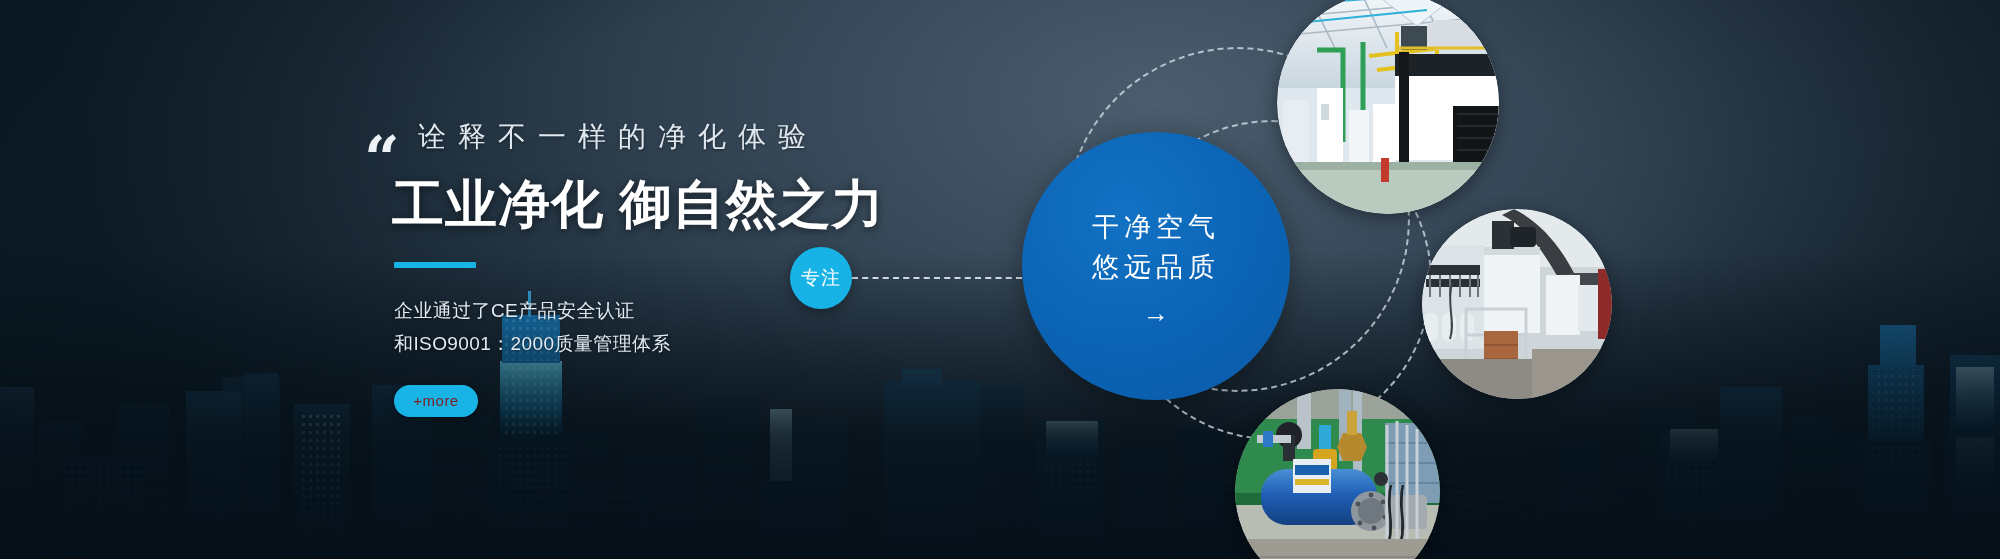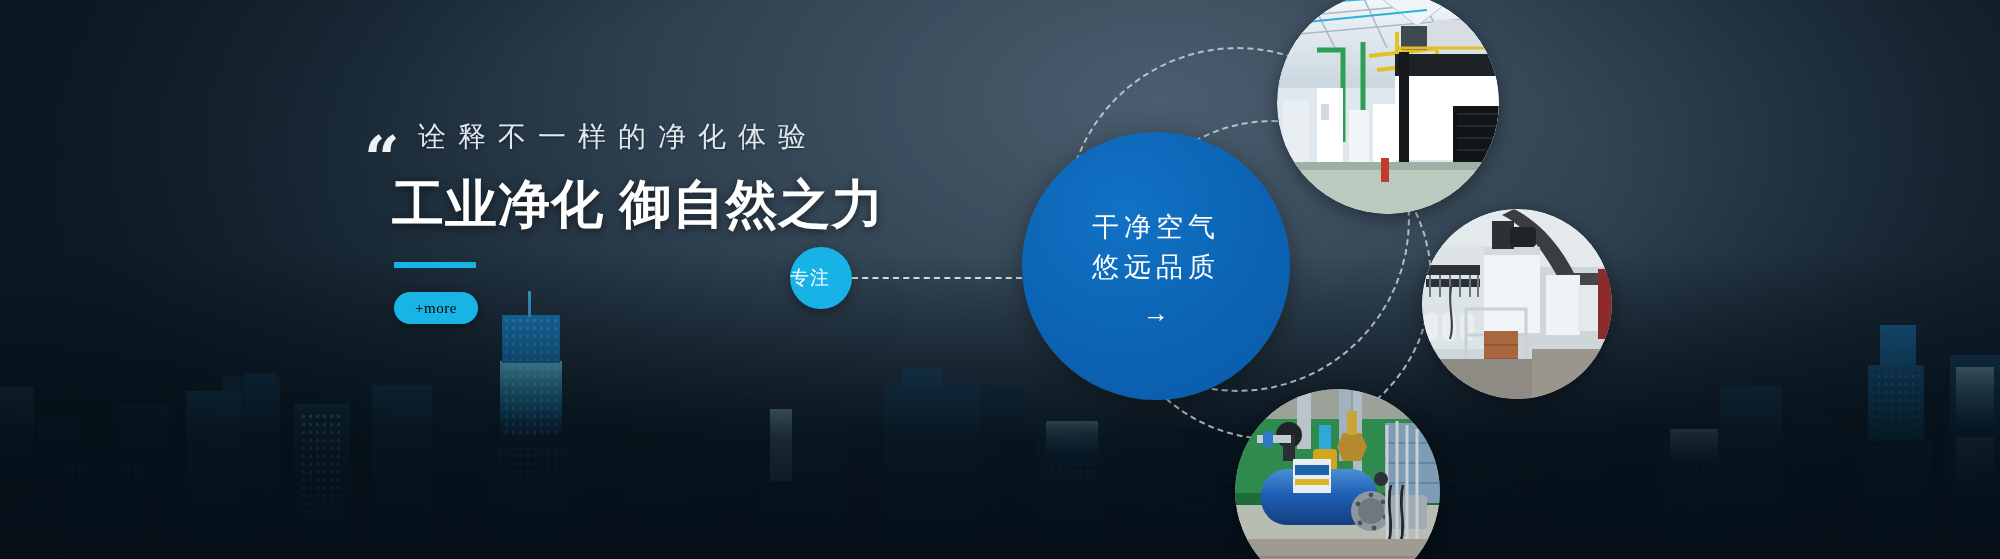--- a/index.html
+++ b/index.html
@@ -69,32 +69,32 @@
   .desc{
     margin-top:26px; margin-left:8px;
     font-size:19px; line-height:1.75; color:#e3eaf1; font-weight:400;
     letter-spacing:.4px; white-space:nowrap;
     text-shadow:0 1px 3px rgba(0,0,0,.5);
   }
   .more-btn{
     display:inline-flex; align-items:center; justify-content:center;
     margin-top:24px; margin-left:8px;
     width:84px; height:32px; border-radius:16px;
-    background:#19b4e6; color:#000000; font-size:15px; letter-spacing:.5px;
+    background:#19b4e6; color:#7f1d1d; font-size:15px; letter-spacing:.5px;
     border:none; cursor:pointer;
     box-shadow:0 2px 8px rgba(0,0,0,.35);
-    font-family:Liberation Serif, serif;
+    font-family:Liberation Sans, sans-serif;
   }
 
   
   .focus-circle{
     position:absolute; left:790px; top:247px;
     width:62px; height:62px; border-radius:50%;
     background:#18b3e6;
-    display:flex; align-items:center; justify-content:flex-start;
+    display:flex; align-items:center; justify-content:center;
     color:#ffffff; font-size:19px; letter-spacing:1px;
     box-shadow:0 3px 12px rgba(0,0,0,.35);
     cursor:pointer;
   }
   .connector{
     position:absolute; left:852px; top:277px;
     width:170px; height:0;
     border-top:2px dashed rgba(236,244,250,.85);
   }
 
@@ -514,16 +514,20 @@
           </g>
       </g>
     </svg>
   </div>
 
   <div class="copy">
     <span class="quote-mark">“</span>
     <div class="subtitle">诠释不一样的净化体验</div>
     <div class="title">工业净化 御自然之力</div>
     <div class="rule"></div>
+    <div class="desc">
+      <div>企业通过了CE产品安全认证</div>
+      <div>和ISO9001：2000质量管理体系</div>
+    </div>
     <button class="more-btn">+more</button>
   </div>
 
 </div>
 
 </body></html>

